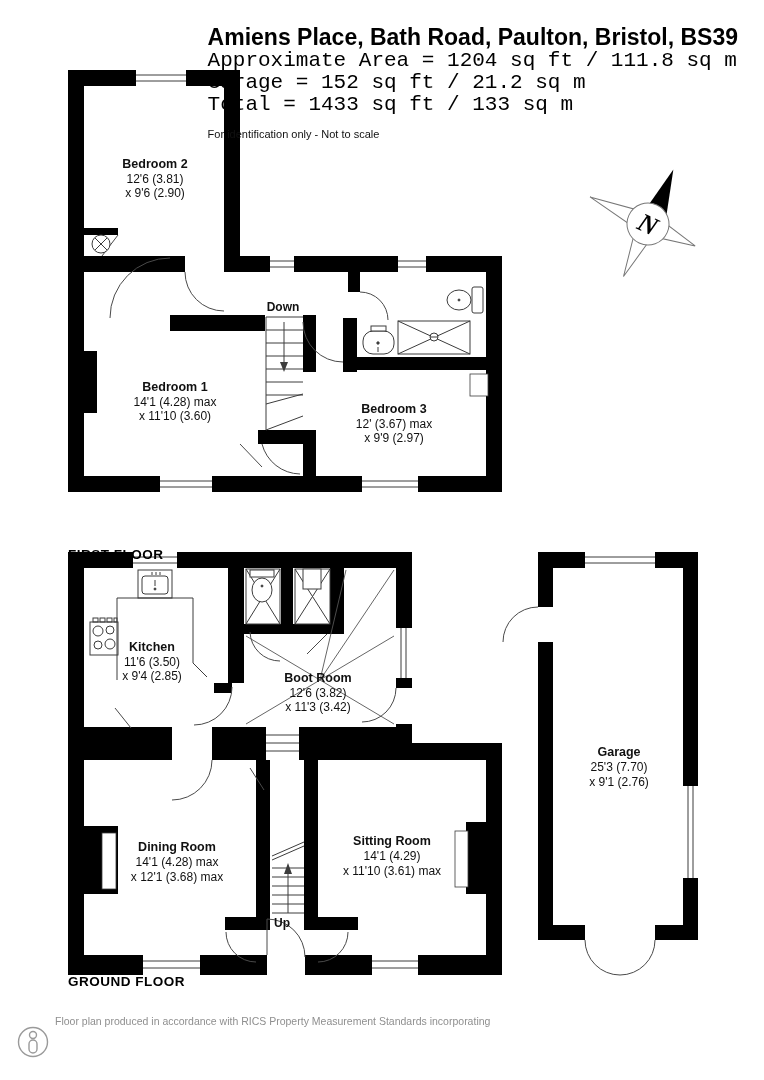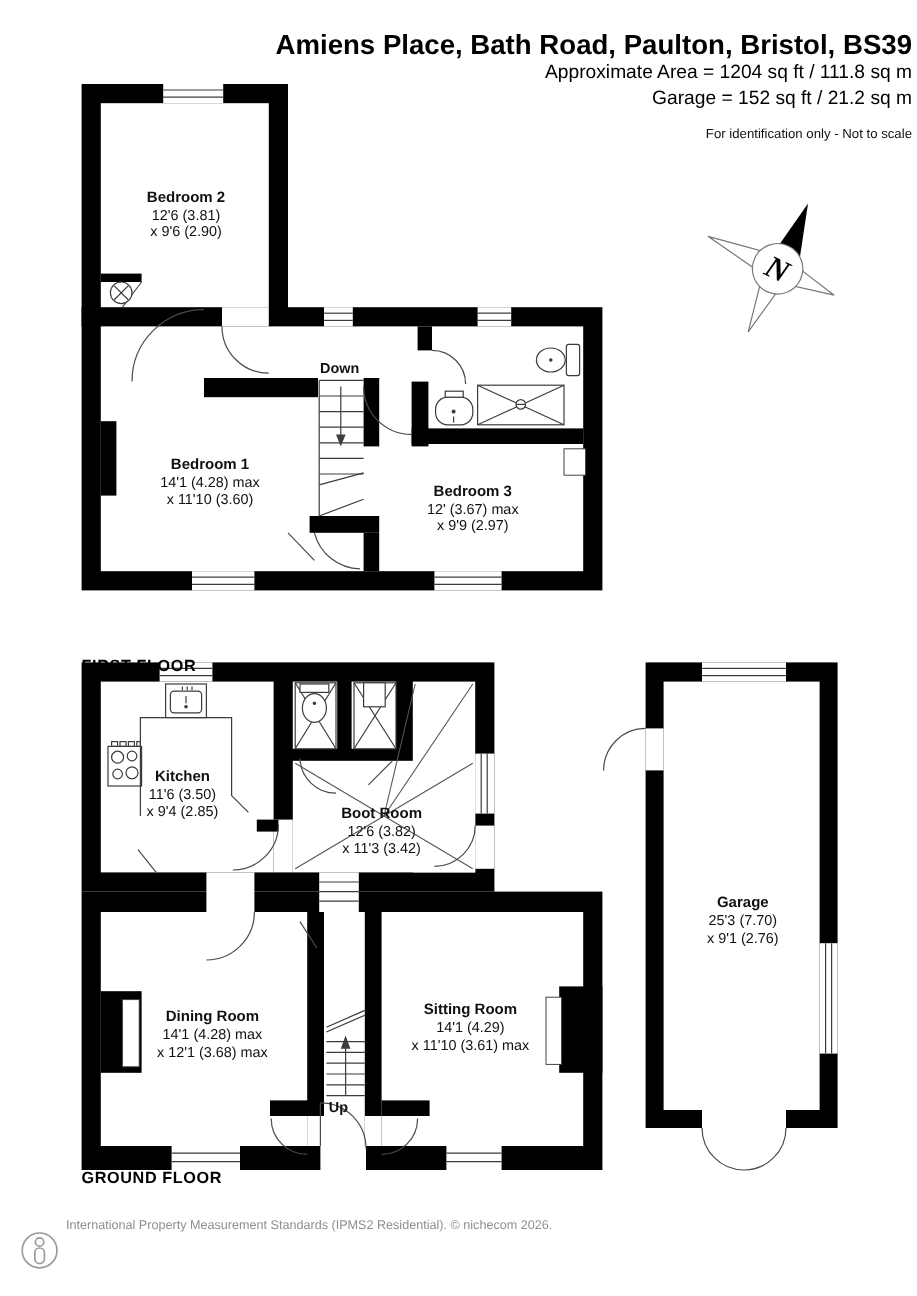--- a/index.html
+++ b/index.html
@@ -1,21 +1,21 @@
 <!DOCTYPE html>
 <html><head>
 <meta charset="utf-8">
 <style>
   html,body{margin:0;padding:0;background:#ffffff;}
   #page{position:relative;width:764px;height:1080px;background:#ffffff;overflow:hidden;
         font-family:"Liberation Sans",sans-serif;color:#000;}
   
-  #header{position:absolute;top:24px;right:4px;text-align:right;}
+  #header{position:absolute;top:24px;right:26px;text-align:left;}
   #header .title{font-size:23px;font-weight:bold;letter-spacing:0;line-height:26px;}
-  #header .area-line{font-size:16px;line-height:22px;}
+  #header .area-line{font-size:21px;line-height:22px;font-family:Liberation Mono, monospace;}
   #header .disclaimer{font-size:11px;color:#111;margin-top:12px;}
   
   .floor-caption{position:absolute;left:68px;font-size:13.5px;font-weight:bold;letter-spacing:0.5px;margin-top:44px;}
   #first-floor-caption{top:503px;}
   #ground-floor-caption{top:930px;}
   
   #footer{position:absolute;left:55px;top:1015px;width:560px;
           font-size:10.5px;line-height:13.5px;color:#8f8f8f;}
   
   svg{position:absolute;top:0;left:0;}
@@ -315,23 +315,24 @@
       <circle cx="15" cy="16" r="14.5"></circle>
       <circle cx="15" cy="9" r="3.5"></circle>
       <rect x="11" y="14" width="8" height="13" rx="4"></rect>
     </g>
   </svg>
 
   <div id="header">
     <div class="title">Amiens Place, Bath Road, Paulton, Bristol, BS39</div>
     <div class="area-line">Approximate Area = 1204 sq ft / 111.8 sq m</div>
     <div class="area-line">Garage = 152 sq ft / 21.2 sq m</div>
+    <div class="area-line">Total = 1433 sq ft / 133 sq m</div>
     <div class="disclaimer">For identification only - Not to scale</div>
   </div>
 
   <div class="floor-caption" id="first-floor-caption">FIRST FLOOR</div>
   <div class="floor-caption" id="ground-floor-caption">GROUND FLOOR</div>
 
   <div id="footer">
-    <div>International Property Measurement Standards (IPMS2 Residential).   © nichecom 2026.</div>
+    <div>Floor plan produced in accordance with RICS Property Measurement Standards incorporating</div>
   </div>
 
 </div>
 
 </body></html>

